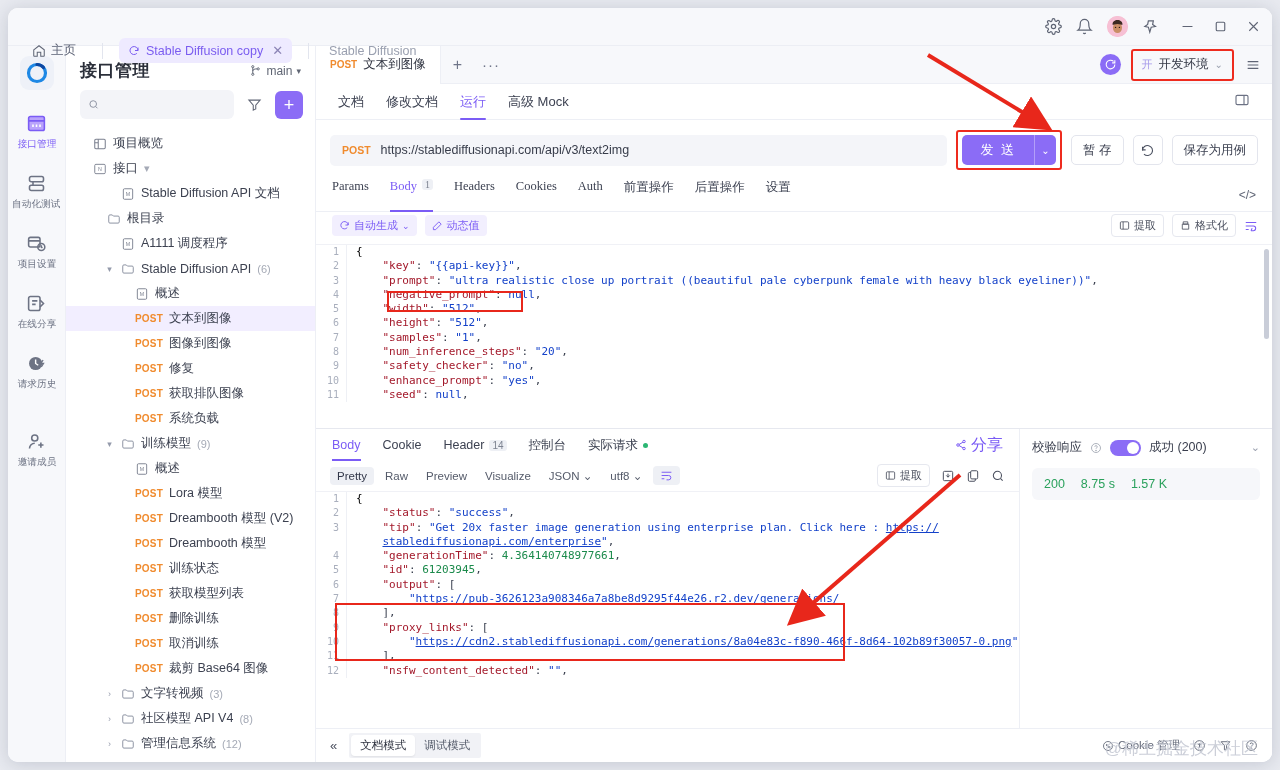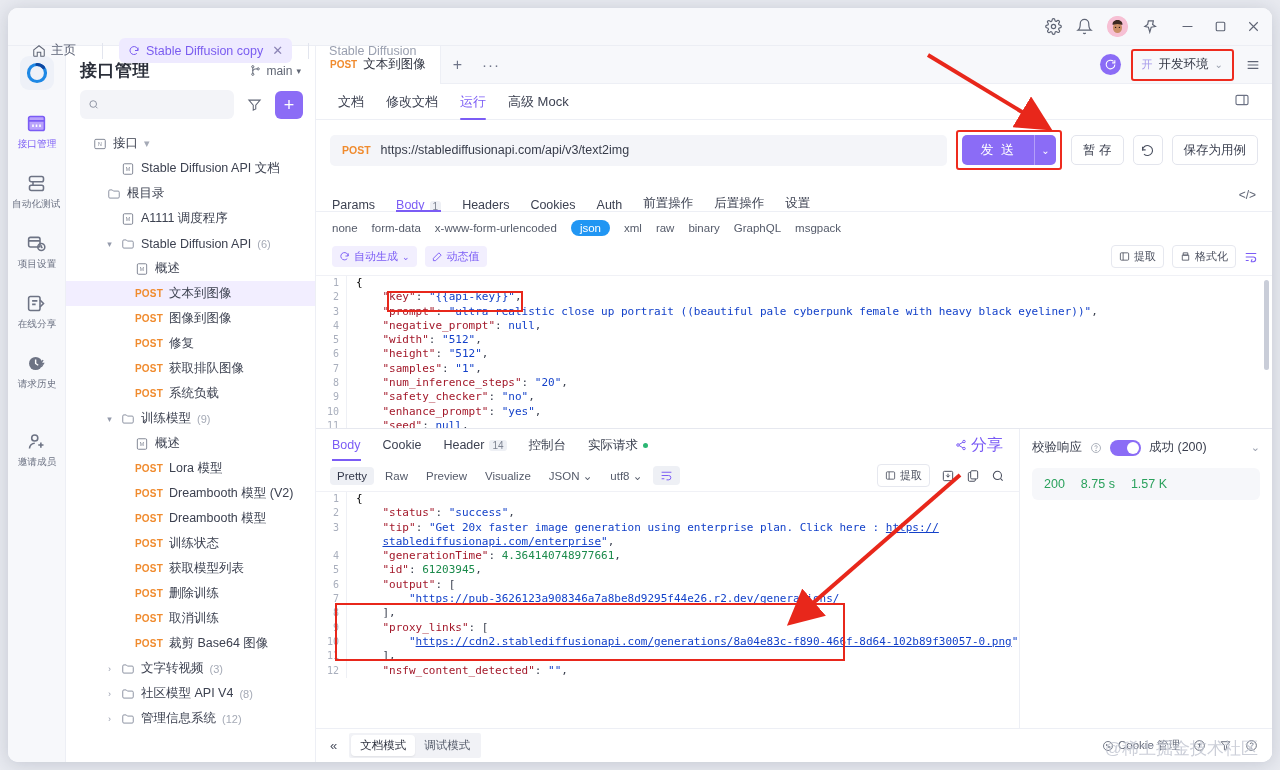--- a/index.html
+++ b/index.html
@@ -202,21 +202,21 @@
   .icon-btn {
     width: 30px; height: 30px; border: 1px solid #e3e5ed; border-radius: 5px;
     background: #fff; display:flex; align-items:center; justify-content:center; color:#4b5161;
   }
 
   
   .req-tabs {
     display: flex; align-items: center; gap: 21px; padding: 0 16px;
     border-bottom: 1px solid #edeff5; height: 33px;
   }
-  .req-tab { font-size: 12.5px; color: #3d4252; height: 33px; display:flex; align-items:flex-end; gap:5px; position: relative; }
+  .req-tab { font-size: 12.5px; color: #3d4252; height: 33px; display:flex; align-items:flex-start; gap:5px; position: relative; font-family: Liberation Serif, serif; }
   .req-tab.active { color: #7b5cf5; }
   .req-tab.active::after {
     content:''; position:absolute; left:0; right:0; bottom:0; height:2px; background:#7b5cf5;
   }
   .badge-cnt { font-size: 10px; color: #7c8290; background: #eef0f5; border-radius: 3px; padding: 0 3px; }
   .req-tabs .code-ico { margin-left: auto; color: #5f6575; font-size: 12px; }
 
   
   .btype-row { display: flex; align-items: center; gap: 14px; padding: 8px 16px 7px 16px; }
   .btype { font-size: 11.5px; color: #555b6a; }
@@ -464,20 +464,28 @@
               <path d="M3 5h18l-7 8v6l-4 2v-8z"></path>
             </svg>
         </div>
         <div class="plus-btn">
             <span>+</span>
           </div>
       </div>
       <div class="tree-list" id="tree-list">
           <div class="tnode" style="padding-left: 10px;">
             <span class="caret"></span>
+            <svg class="ico" viewBox="0 0 24 24" fill="none" stroke="currentColor" stroke-width="1.8">
+              <rect x="3" y="4" width="18" height="16" rx="2"></rect>
+              <path d="M9 4v16M3 10h6"></path>
+            </svg>
+            <span class="lbl">项目概览</span>
+          </div>
+          <div class="tnode" style="padding-left: 10px;">
+            <span class="caret"></span>
             <svg class="ico" viewBox="0 0 24 24" fill="none" stroke="currentColor" stroke-width="1.6">
               <rect x="3" y="4" width="18" height="16" rx="2"></rect>
               <text x="12" y="16" font-size="9" text-anchor="middle" fill="currentColor" stroke="none">N</text>
             </svg>
             <span class="lbl">接口</span>
             <span class="cnt">▾</span>
           </div>
           <div class="tnode" style="padding-left: 38px;">
             <span class="caret"></span>
             <svg class="ico" viewBox="0 0 24 24" fill="none" stroke="currentColor" stroke-width="1.6">
@@ -720,31 +728,20 @@
           </div>
           <div class="req-tab">
             <span>后置操作</span>
           </div>
           <div class="req-tab">
             <span>设置</span>
           </div>
         <span class="code-ico">&lt;/&gt;</span>
       </div>
 
-      <div class="btype-row" id="btype-row">
-          <div class="btype">none</div>
-          <div class="btype">form-data</div>
-          <div class="btype">x-www-form-urlencoded</div>
-          <div class="btype sel">json</div>
-          <div class="btype">xml</div>
-          <div class="btype">raw</div>
-          <div class="btype">binary</div>
-          <div class="btype">GraphQL</div>
-          <div class="btype">msgpack</div>
-        </div>
 
       <div class="tools-row">
         <div class="chip">
           <svg style="width:11px;height:11px" viewBox="0 0 24 24" fill="none" stroke="currentColor" stroke-width="2">
               <path d="M20 11a8 8 0 10-2 5.7"></path>
               <path d="M20 5v6h-6"></path>
             </svg>
           <span>自动生成</span>
           <span style="font-size:9px">⌄</span>
         </div>

